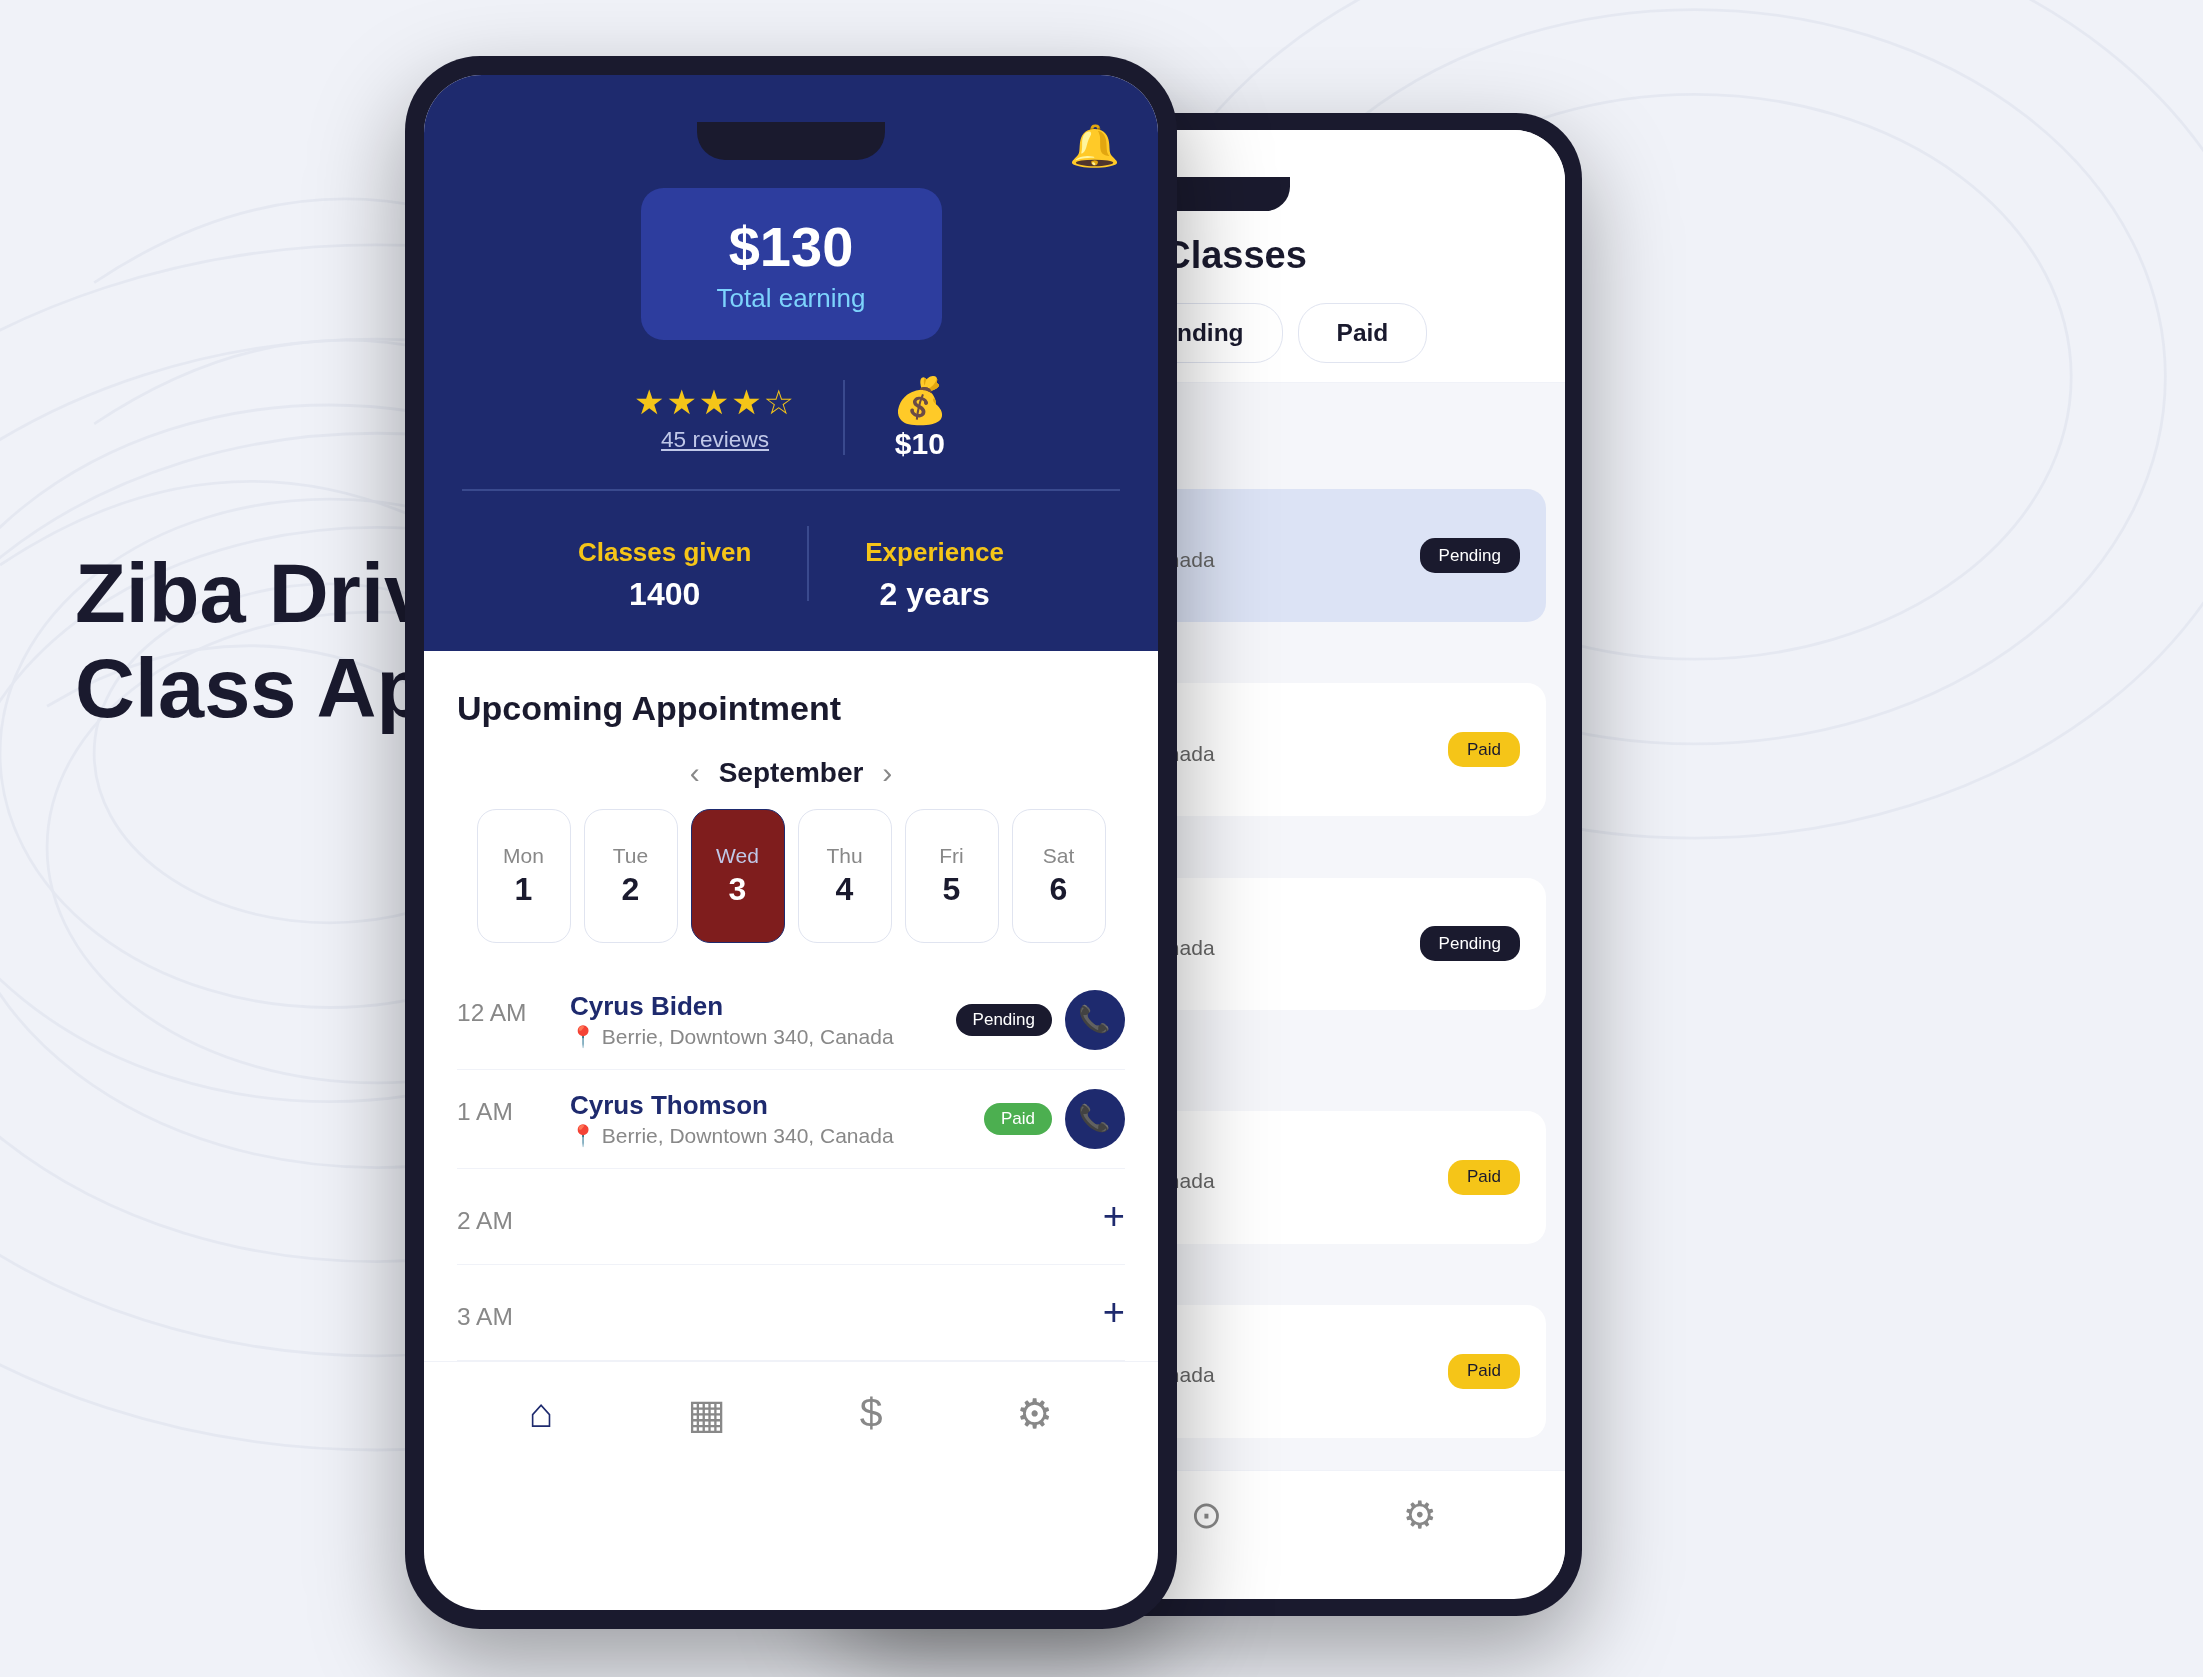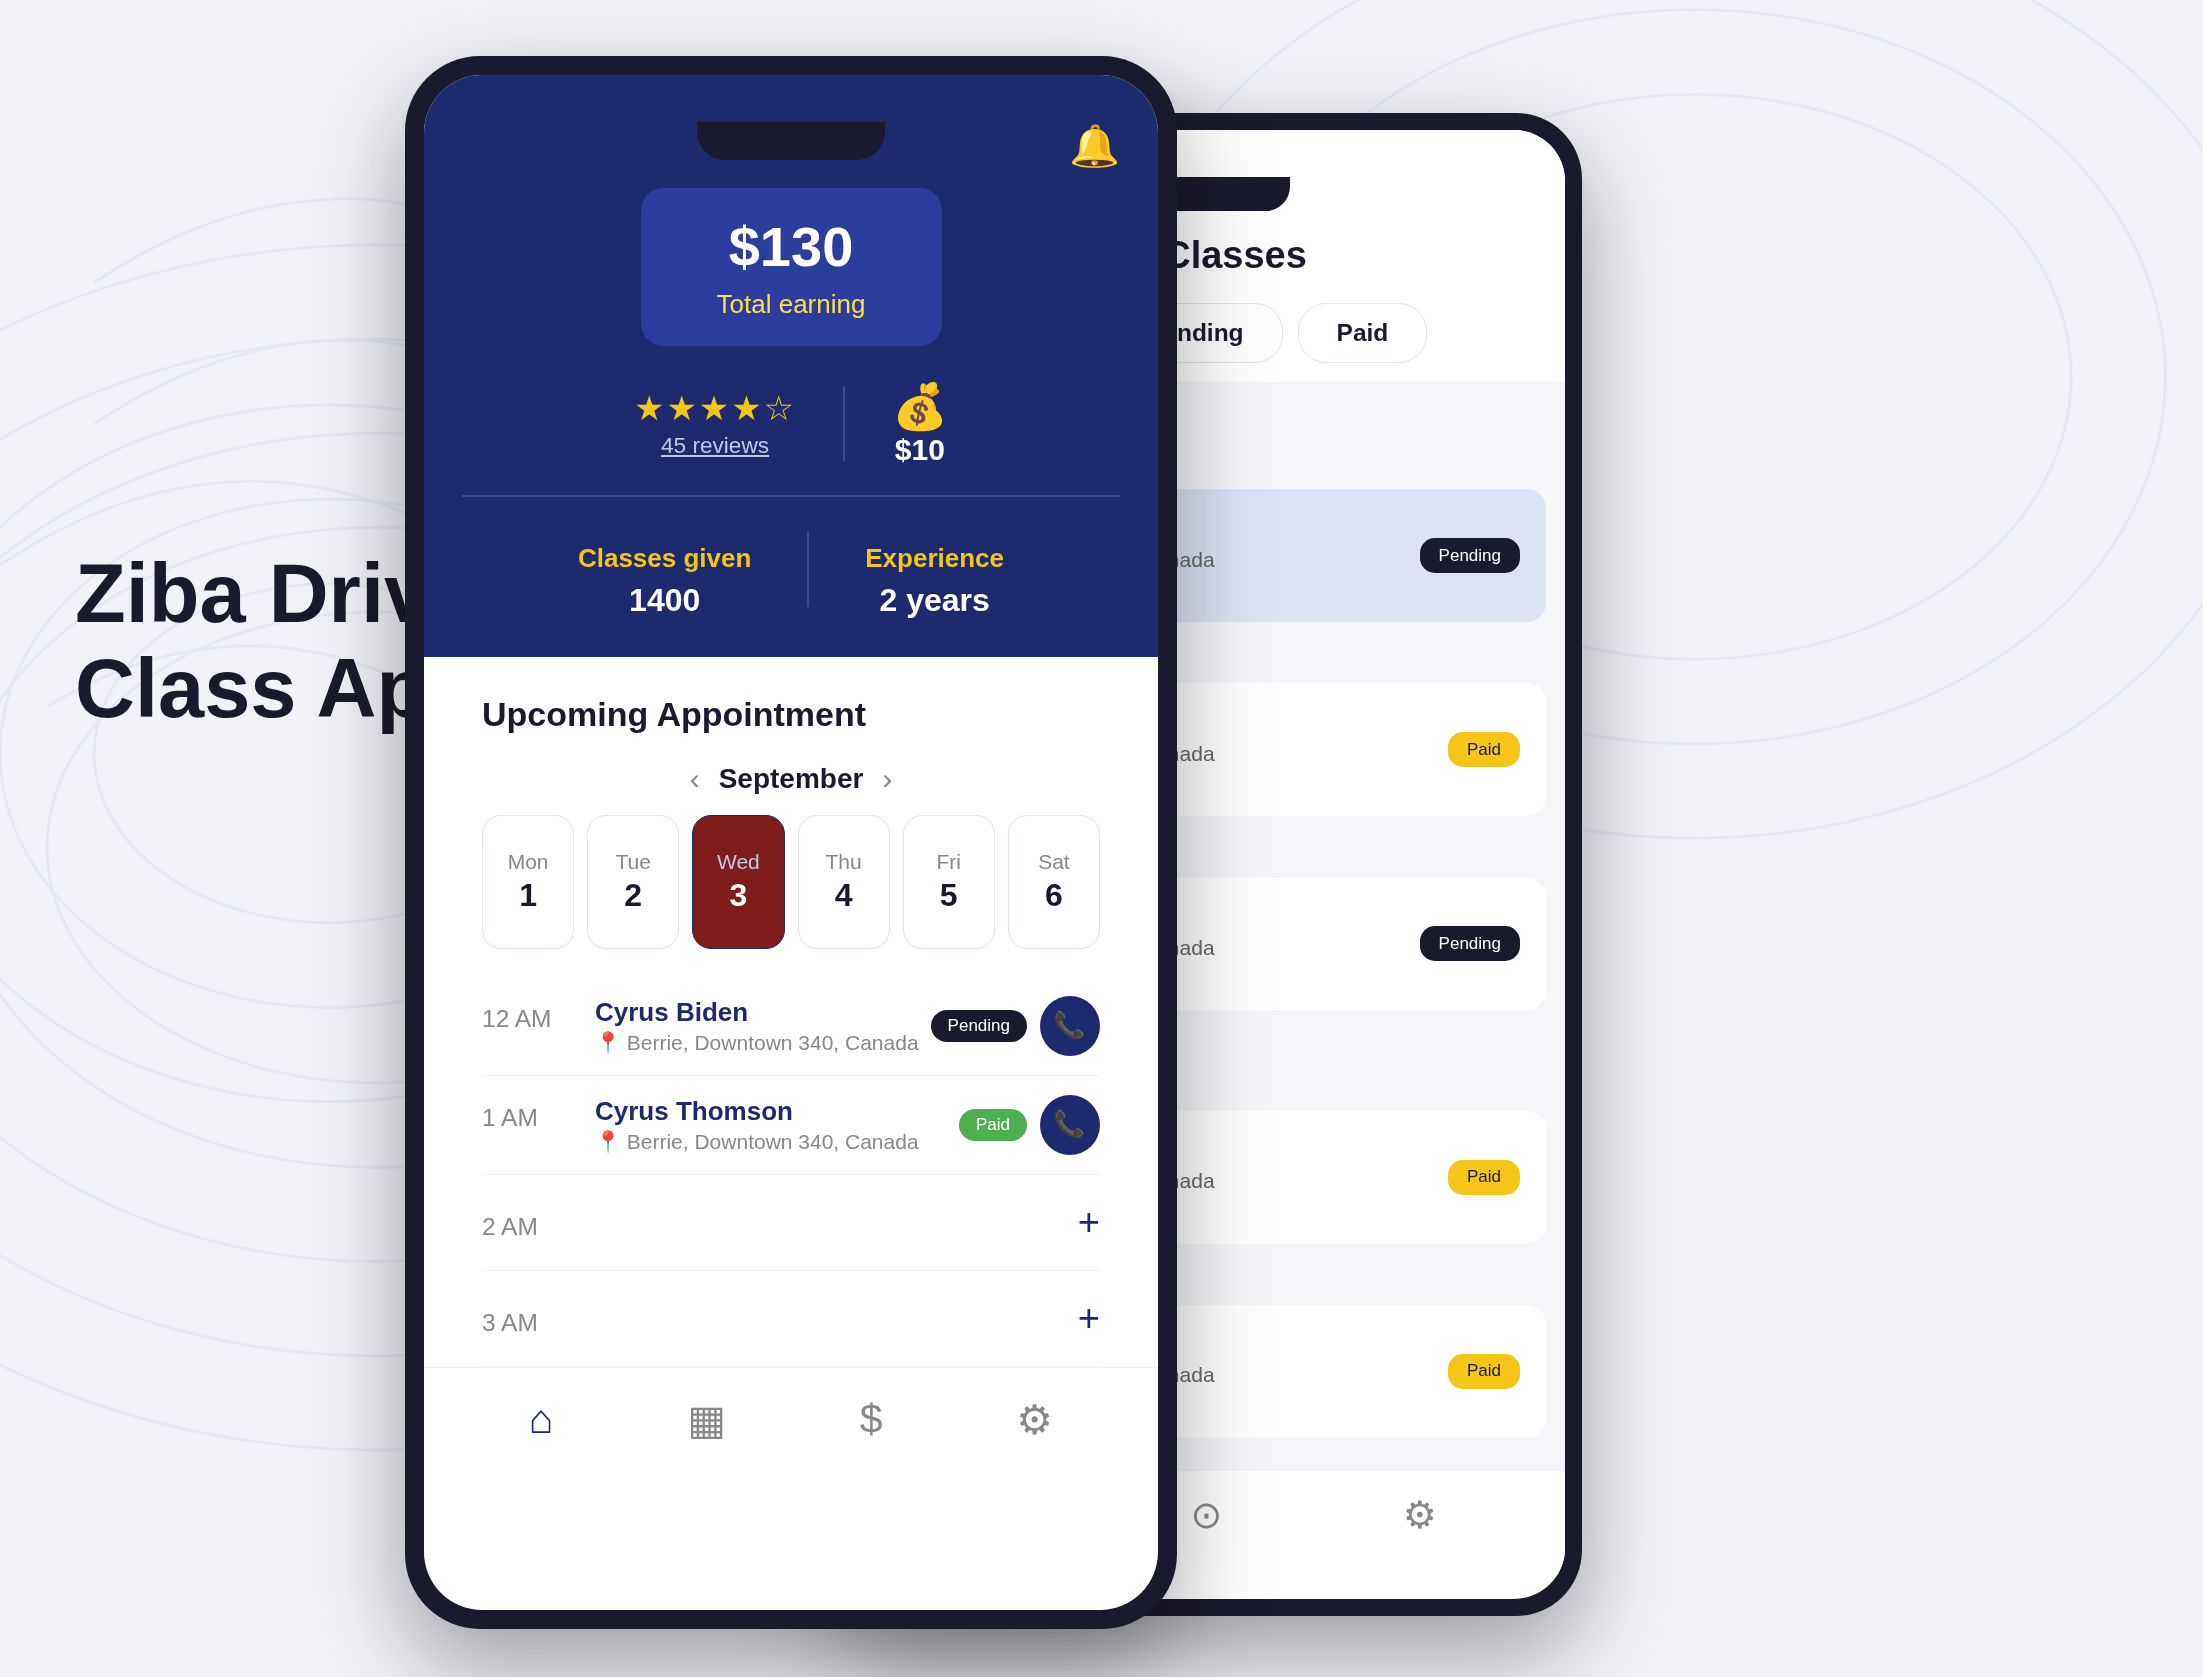--- a/index.html
+++ b/index.html
@@ -94,22 +94,22 @@
     }
 
     .p1-earning-amount {
       font-size: 56px;
       font-weight: 800;
       color: #fff;
     }
 
     .p1-earning-label {
       font-size: 26px;
-      color: #fde047;
-      margin-top: 10px;
+      color: #7dd3fc;
+      margin-top: 4px;
     }
 
     .p1-stats-row {
       display: flex;
       justify-content: center;
       align-items: center;
       gap: 0;
       margin-bottom: 28px;
     }
 
@@ -182,21 +182,21 @@
 
     .p1-class-divider {
       width: 1.9px;
       height: 75px;
       background: #3a4a8e;
     }
 
     
     .p1-body {
       background: #fff;
-      padding: 38px 58px 0;
+      padding: 38px 33px 0;
     }
 
     .p1-appointment-title {
       font-size: 34px;
       font-weight: 800;
       color: #1a1a2e;
       margin-bottom: 28px;
     }
 
     .p1-calendar {

